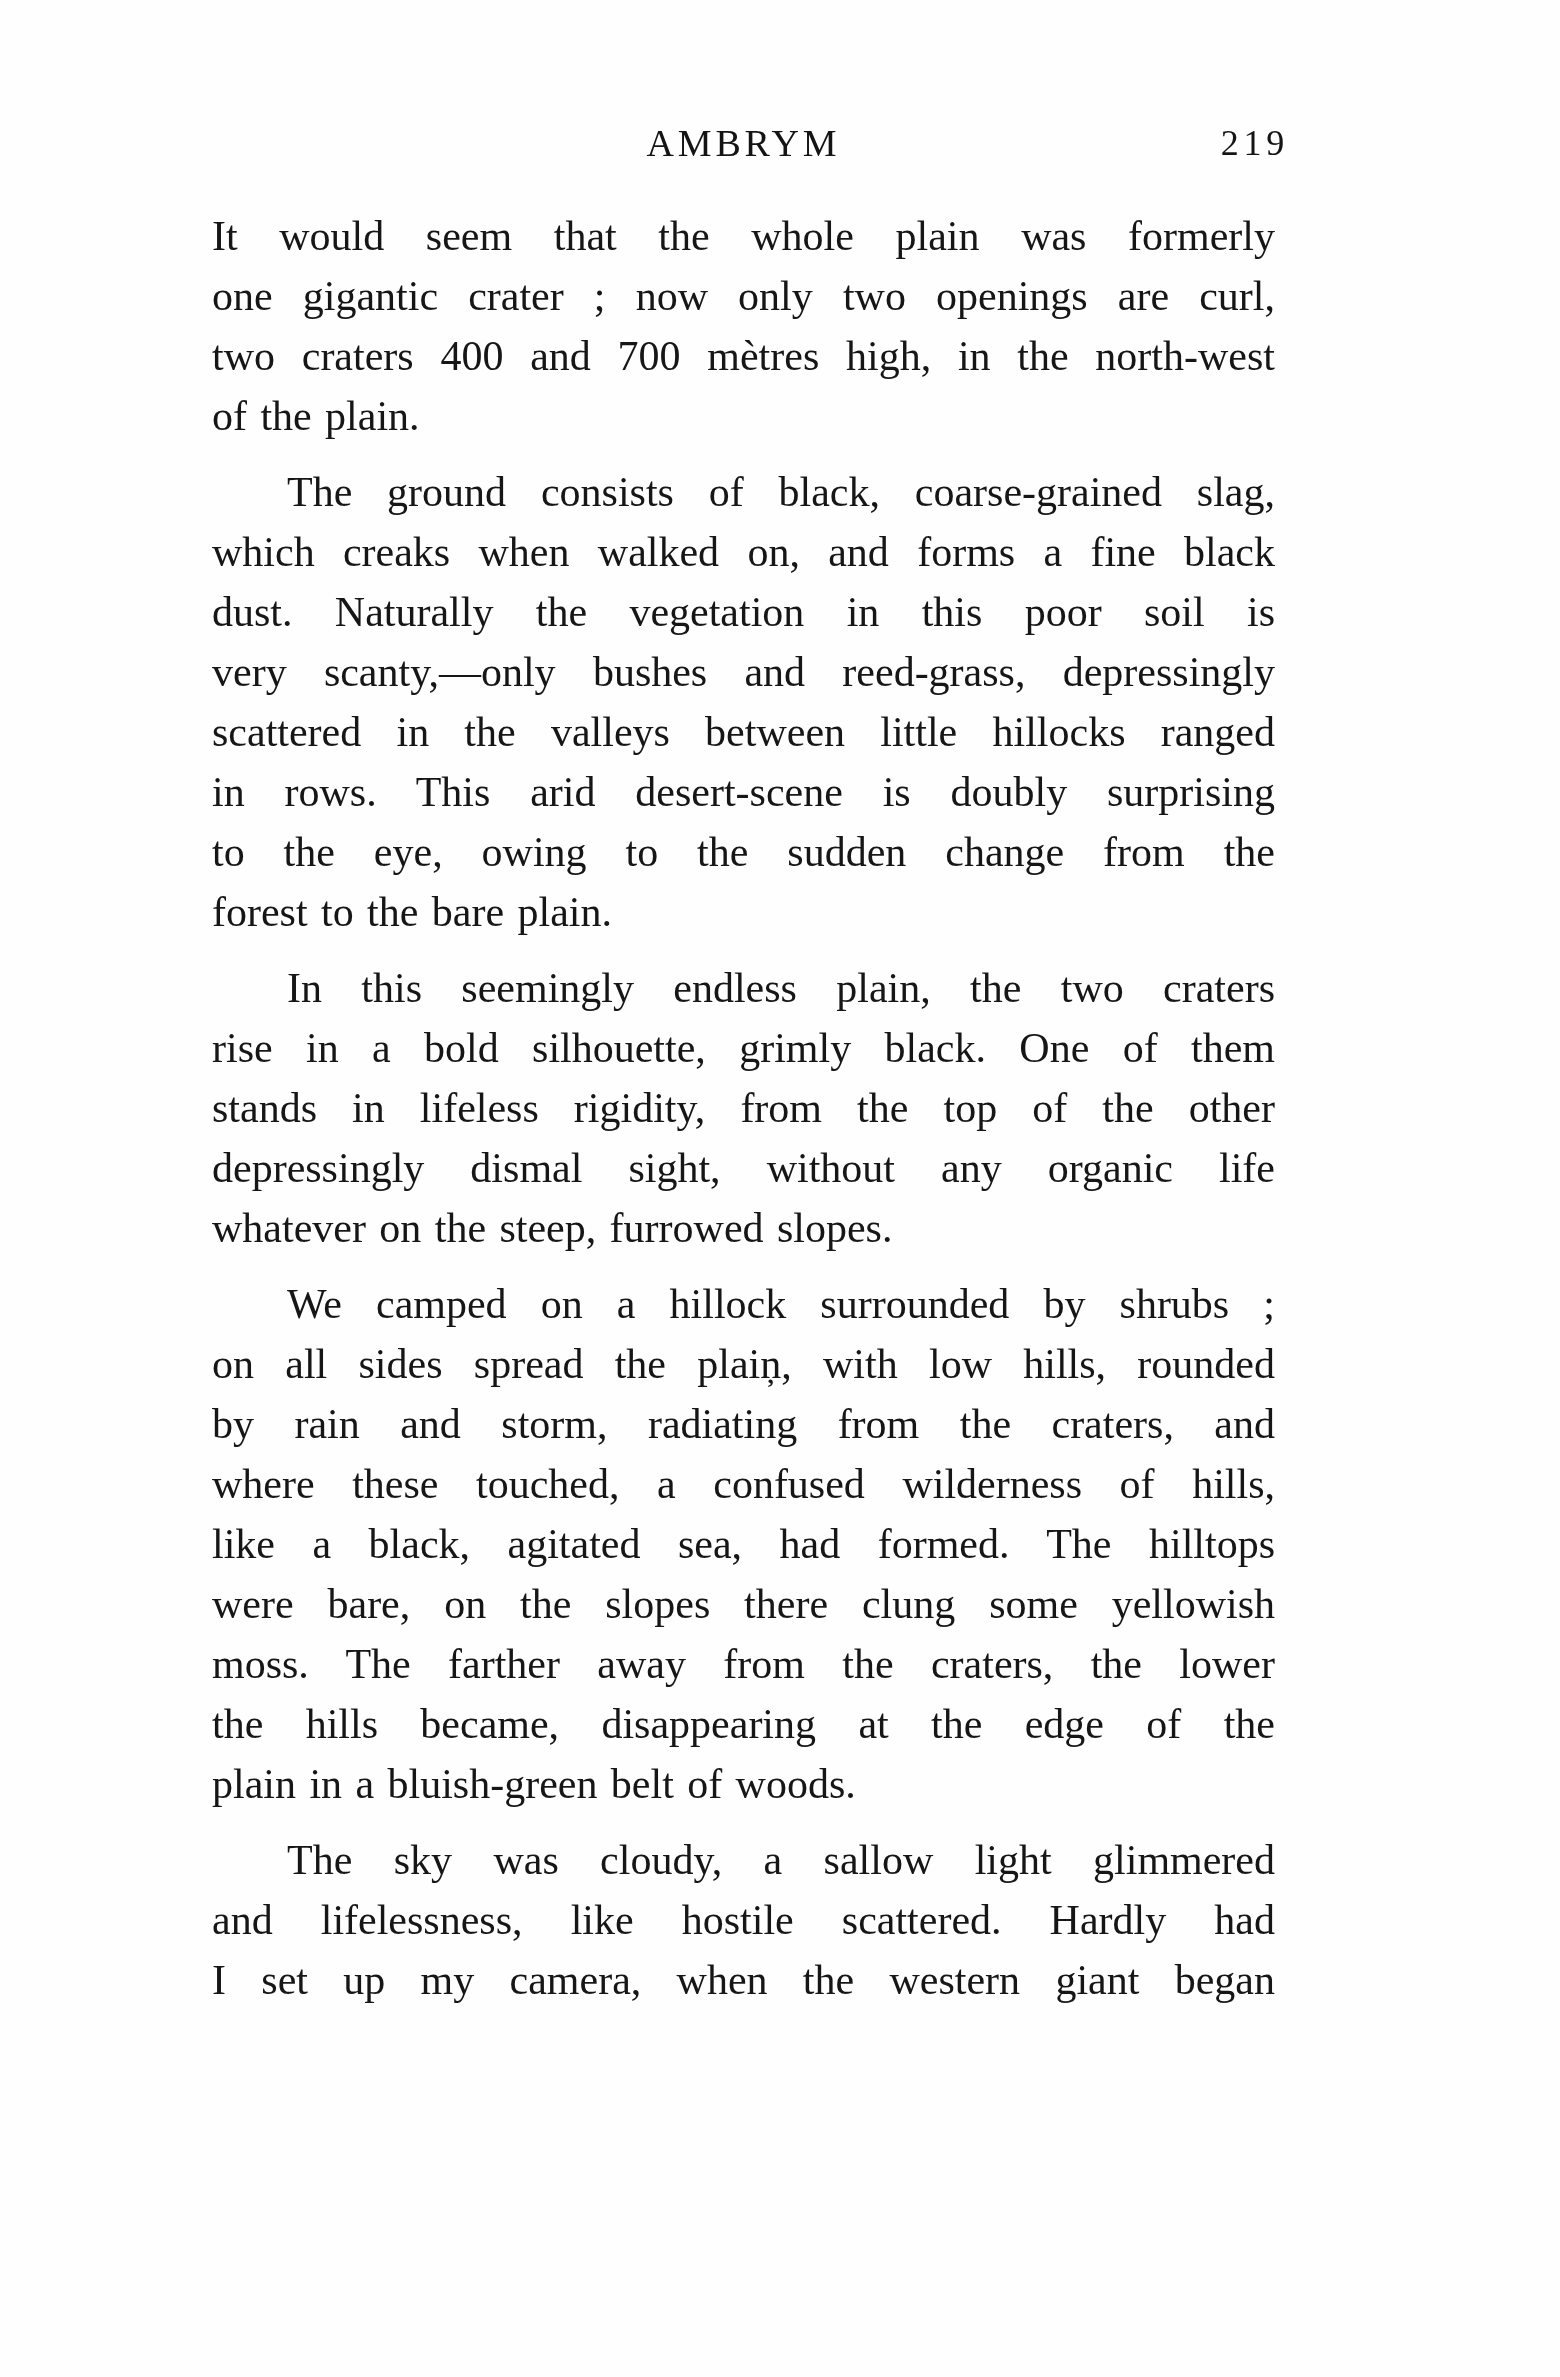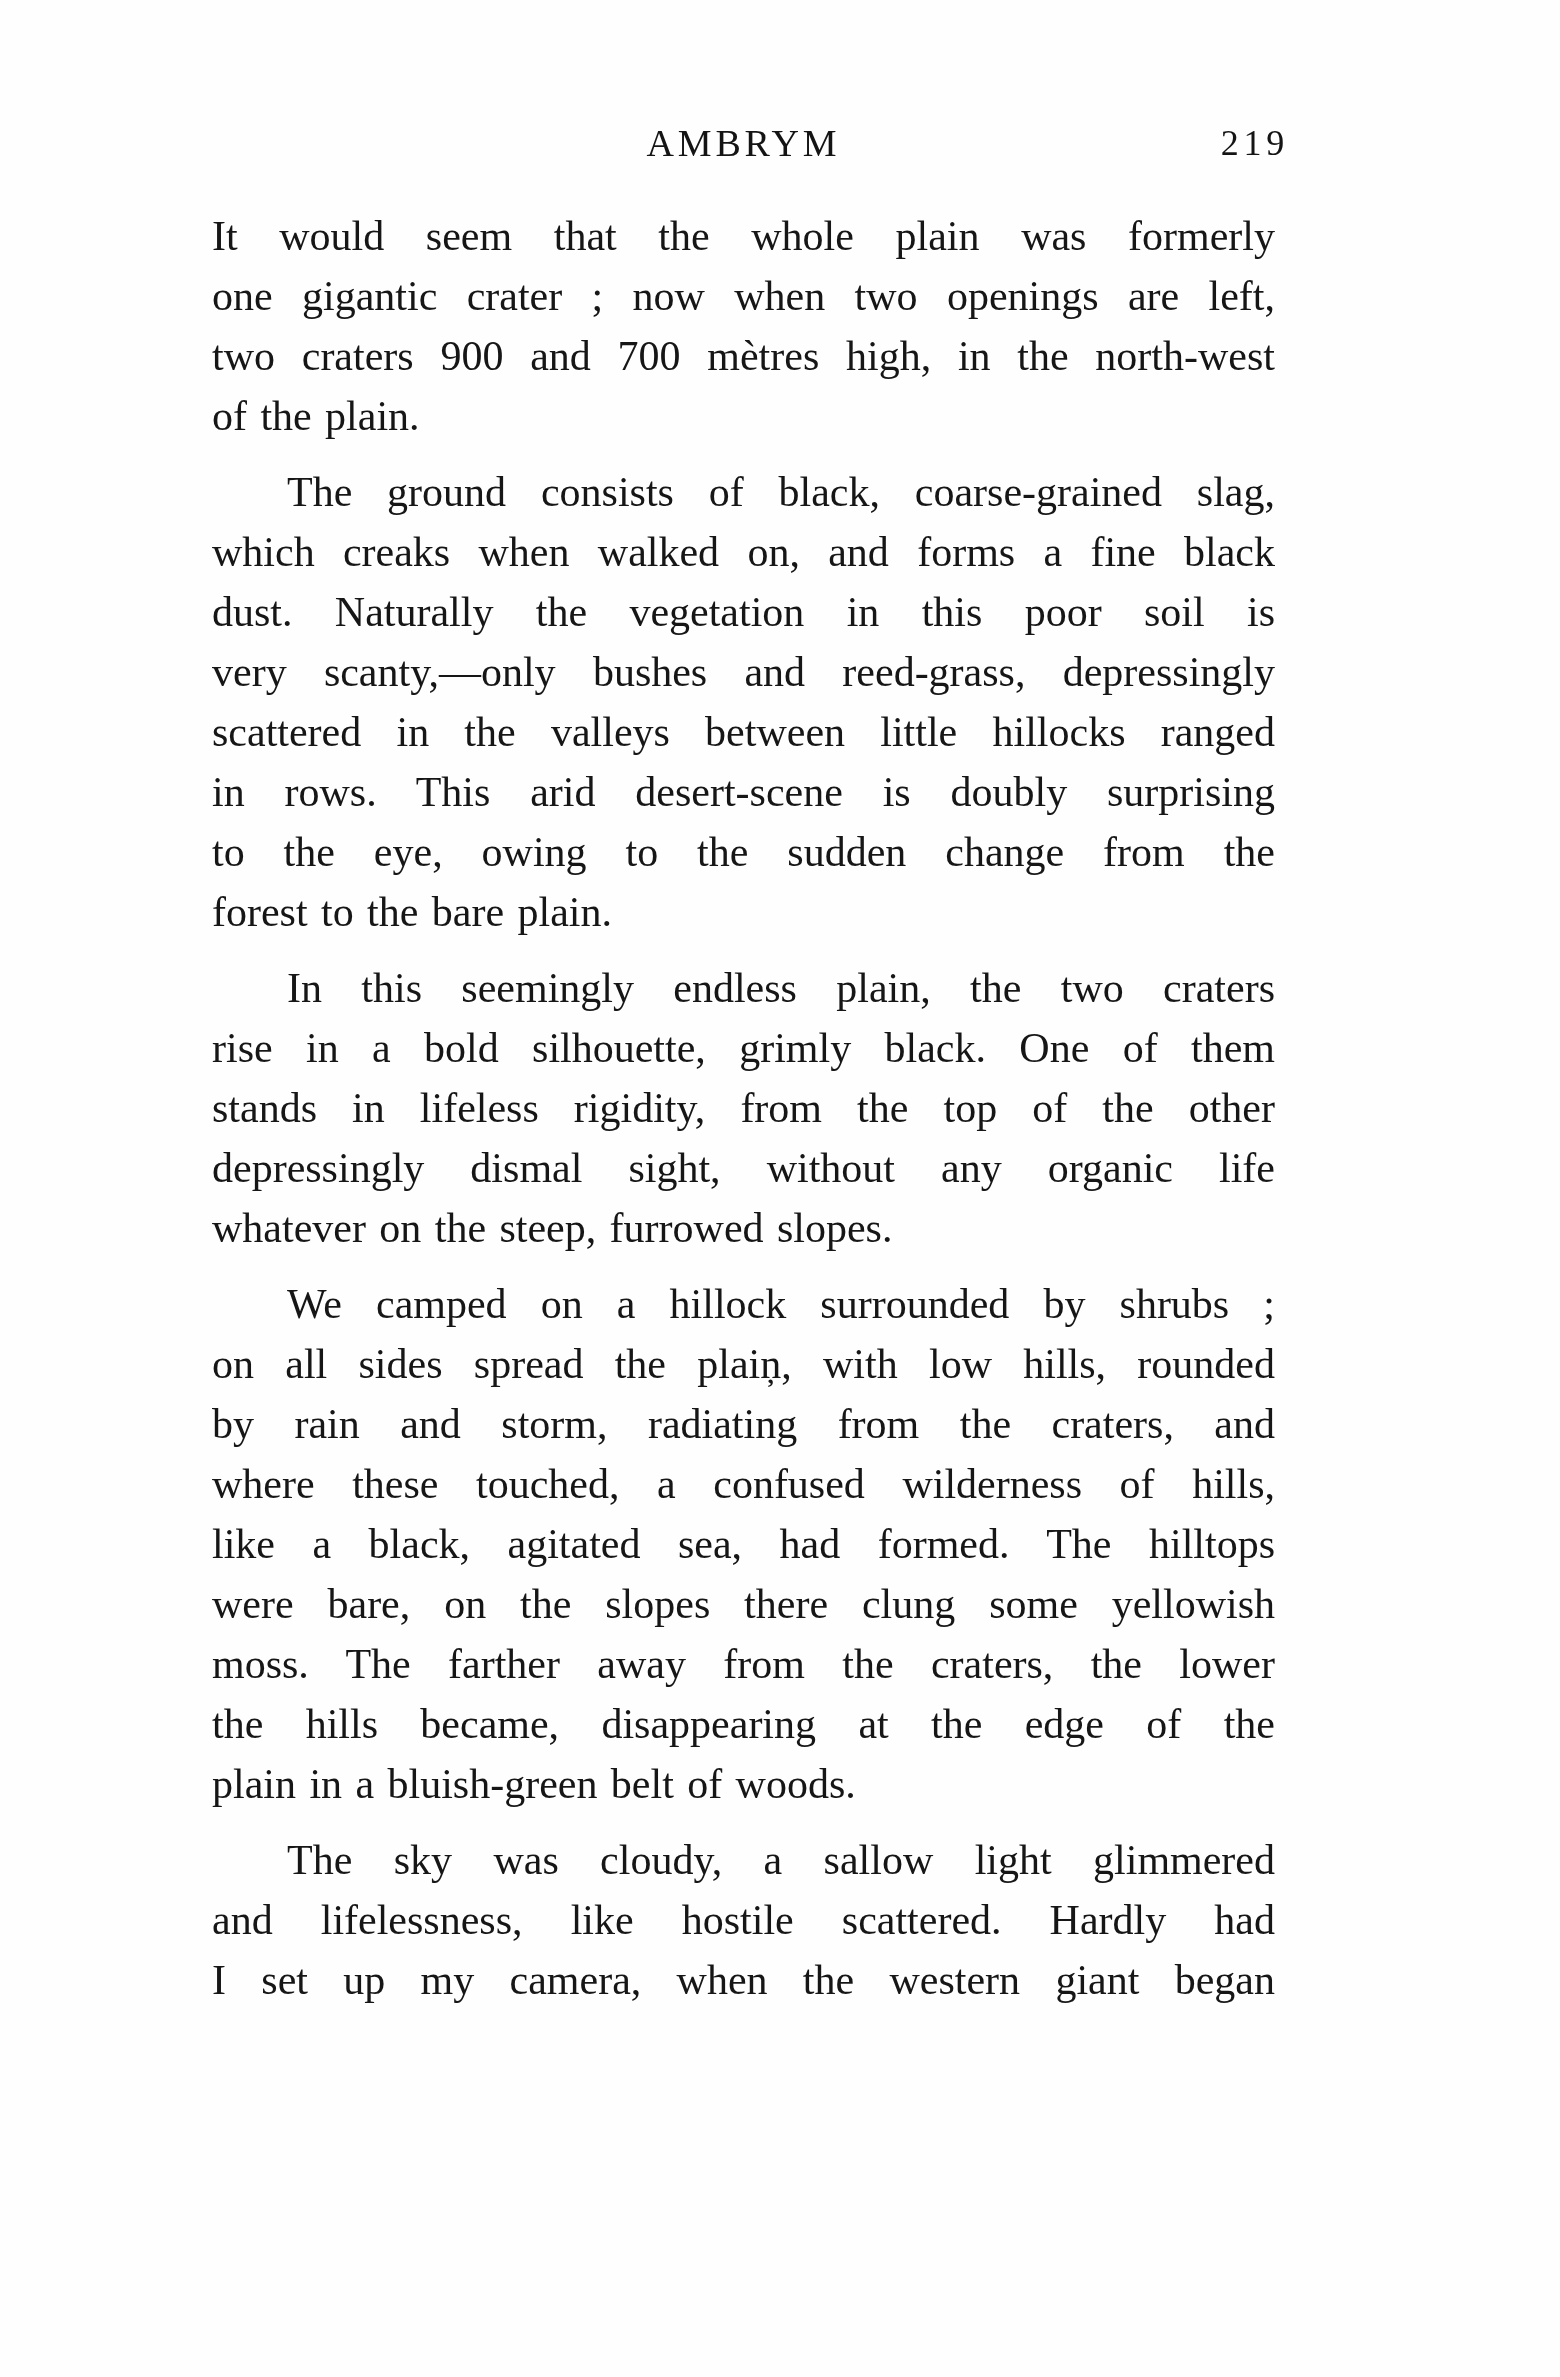--- a/index.html
+++ b/index.html
@@ -72,22 +72,22 @@
 
 <div class="page">
   <div class="textblock">
     <div class="page-header">
       <span class="running-head">AMBRYM</span>
       <span class="page-number">219</span>
     </div>
     <main>
         <div class="para">
           <div class="line">It would seem that the whole plain was formerly</div>
-          <div class="line">one gigantic crater ; now when two openings are left,</div>
-          <div class="line">two craters 900 and 700 mètres high, in the north-west</div>
+          <div class="line">one gigantic crater ; now only two openings are curl,</div>
+          <div class="line">two craters 400 and 700 mètres high, in the north-west</div>
           <div class="line nojust">of the plain.</div>
         </div>
         <div class="para">
           <div class="line indent">The ground consists of black, coarse-grained slag,</div>
           <div class="line">which creaks when walked on, and forms a fine black</div>
           <div class="line">dust.  Naturally the vegetation in this poor soil is</div>
           <div class="line">very scanty,—only bushes and reed-grass, depressingly</div>
           <div class="line">scattered in the valleys between little hillocks ranged</div>
           <div class="line">in rows.  This arid desert-scene is doubly surprising</div>
           <div class="line">to the eye, owing to the sudden change from the</div>

